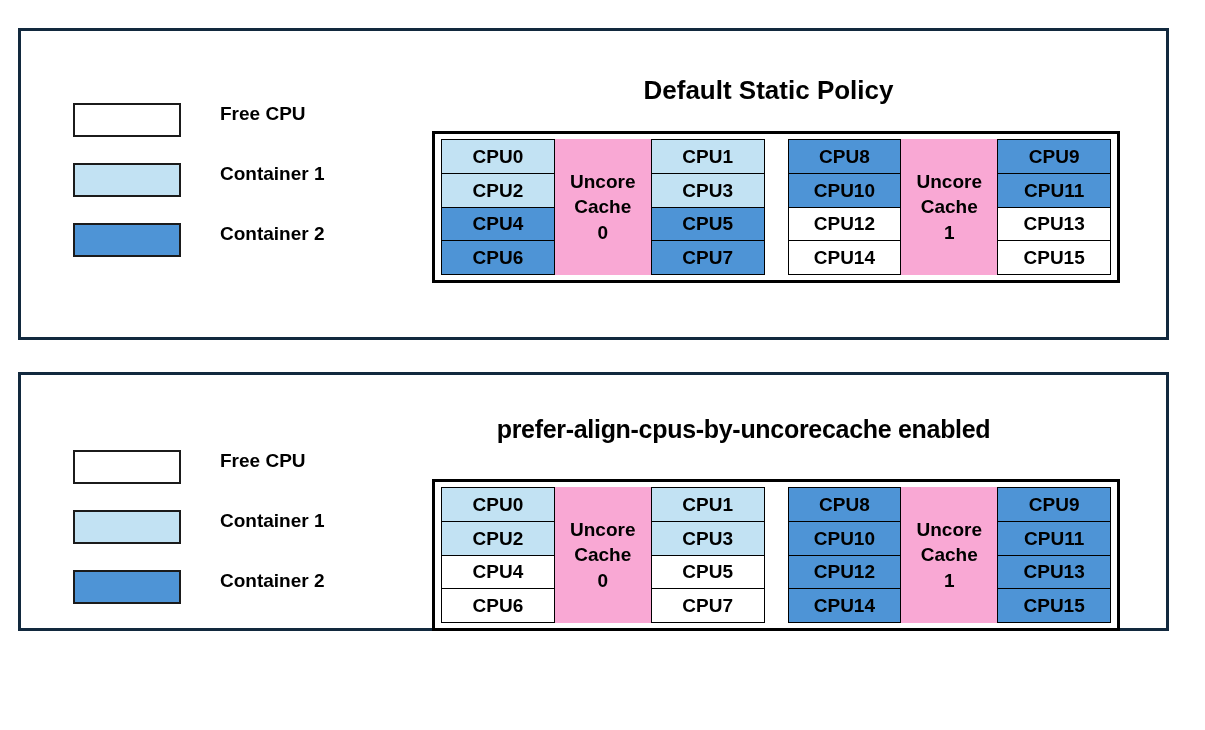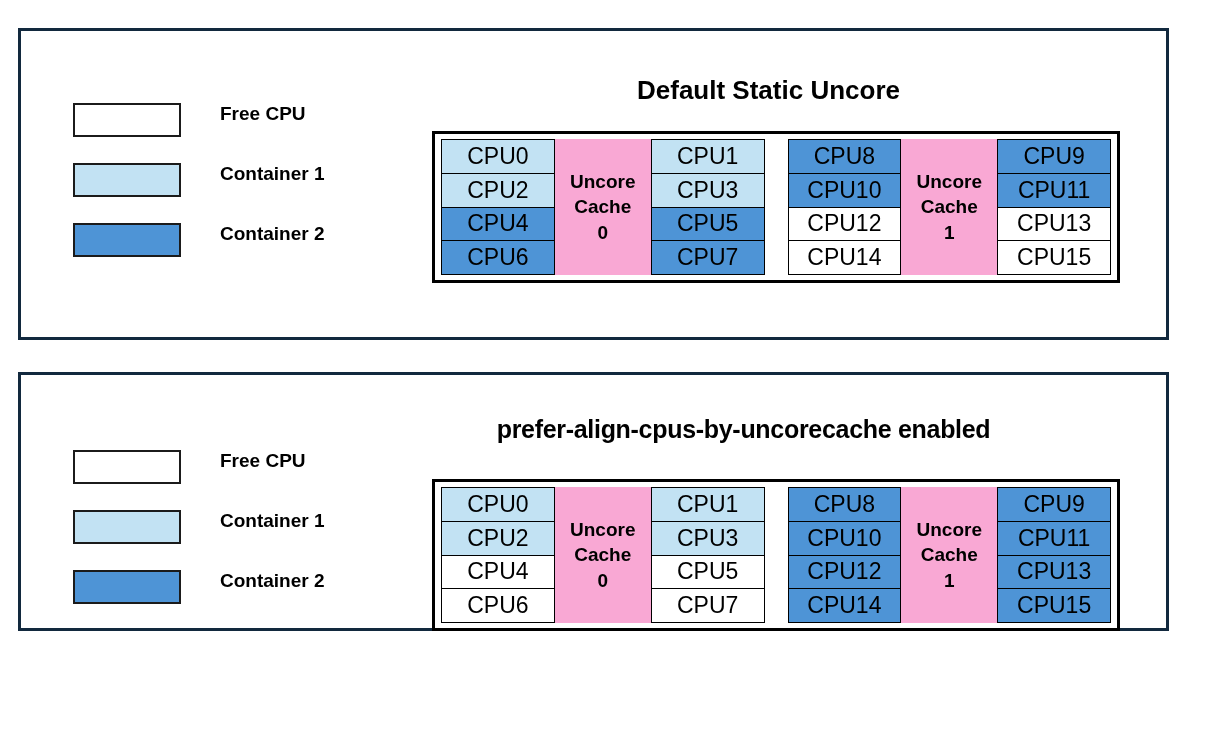--- a/index.html
+++ b/index.html
@@ -112,22 +112,22 @@
     min-width: 0;
   }
 
   .cpu-cell {
     flex: 1 1 0;
     border: 1px solid #000000;
     box-sizing: border-box;
     display: flex;
     align-items: center;
     justify-content: center;
-    font-size: 23px;
-    font-weight: normal;
+    font-size: 19px;
+    font-weight: bold;
     color: #000000;
     line-height: 1;
   }
   .cpu-cell + .cpu-cell { border-top: none; text-align: center; }
 
   .cpu-free  { background: #ffffff; }
   .cpu-c1    { background: #c2e2f3; }
   .cpu-c2    { background: #4e94d6; }
 
   .cache-box {
@@ -143,21 +143,21 @@
     line-height: 1.32;
     text-align: center;
   }
 </style>
 </head>
 <body>
 
 <div class="page">
 
   <div class="panel panel-top">
-    <div class="panel-title">Default Static Uncore</div>
+    <div class="panel-title">Default Static Policy</div>
 
     <div class="legend">
       <div class="legend-row">
         <div class="legend-swatch cpu-free"></div>
         <div class="legend-label">Free CPU</div>
       </div>
       <div class="legend-row">
         <div class="legend-swatch cpu-c1"></div>
         <div class="legend-label">Container 1</div>
       </div>

